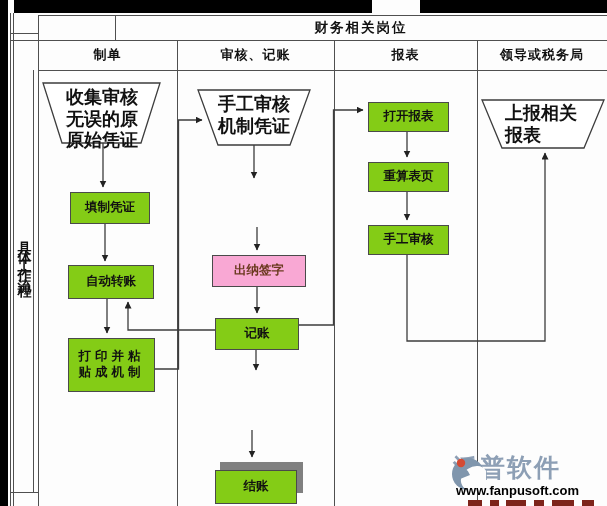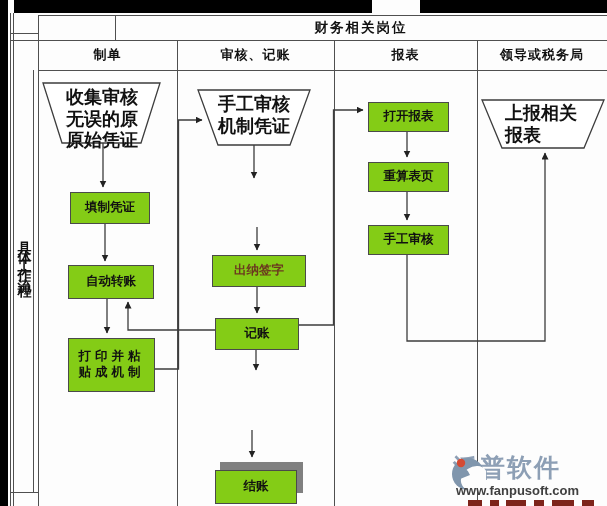--- a/index.html
+++ b/index.html
@@ -90,38 +90,38 @@
 原始凭证</div>
   <div class="trapLabel" style="left:204px;top:94px;width:100px;">手工审核
 机制凭证</div>
   <div class="trapLabel" style="left:505px;top:103px;width:86px;text-align:left;">上报相关
 报表</div>
 
   <div class="box" style="left:70px;top:192px;width:78px;height:30px;">填制凭证</div>
   <div class="box" style="left:68px;top:265px;width:84px;height:32px;">自动转账</div>
   <div class="box" style="left:68px;top:338px;width:85px;height:52px;letter-spacing:4px;">打印并粘
 贴成机制</div>
-  <div class="box" id="cashierBox" style="left: 212px; top: 255px; width: 92px; height: 30px; background: #84cc16; color: rgb(107, 58, 31);">出纳签字</div>
+  <div class="box" id="cashierBox" style="left: 212px; top: 255px; width: 92px; height: 30px; background: #f9a8d4; color: rgb(107, 58, 31);">出纳签字</div>
   <div class="box" style="left:215px;top:318px;width:82px;height:30px;">记账</div>
   <div id="shadowClose" style="background: rgb(128, 128, 128);"></div>
   <div class="box" style="left:215px;top:470px;width:80px;height:32px;">结账</div>
   <div class="box" style="left:368px;top:102px;width:79px;height:28px;">打开报表</div>
   <div class="box" style="left:368px;top:162px;width:79px;height:28px;">重算表页</div>
   <div class="box" style="left:368px;top:225px;width:79px;height:28px;">手工审核</div>
 
   <div id="logo">
     <svg width="36" height="36" viewBox="0 0 36 36">
       <circle cx="18" cy="19" r="16" fill="#8096ad"></circle>
       <ellipse cx="24" cy="23" rx="14" ry="11" fill="#fdfdfd" transform="rotate(-35 24 23)"></ellipse>
       <path d="M20 20 A 12 12 0 0 0 6 12 L 10 24 Z" fill="#8096ad"></path>
       <circle cx="11" cy="8" r="4.2" fill="#d44a33"></circle>
     </svg>
     <span id="logoName" style="color: rgb(141, 159, 181);">泛普软件</span>
   </div>
-  <div id="logoUrl" style="color: #404040;">www.fanpusoft.com</div>
+  <div id="logoUrl" style="color: #000000;">www.fanpusoft.com</div>
 
   <div>
     <div class="frag" style="left:468px;width:14px;"></div>
     <div class="frag" style="left:490px;width:9px;"></div>
     <div class="frag" style="left:506px;width:20px;"></div>
     <div class="frag" style="left:534px;width:10px;"></div>
     <div class="frag" style="left:552px;width:22px;"></div>
     <div class="frag" style="left:582px;width:12px;"></div>
   </div>
 

